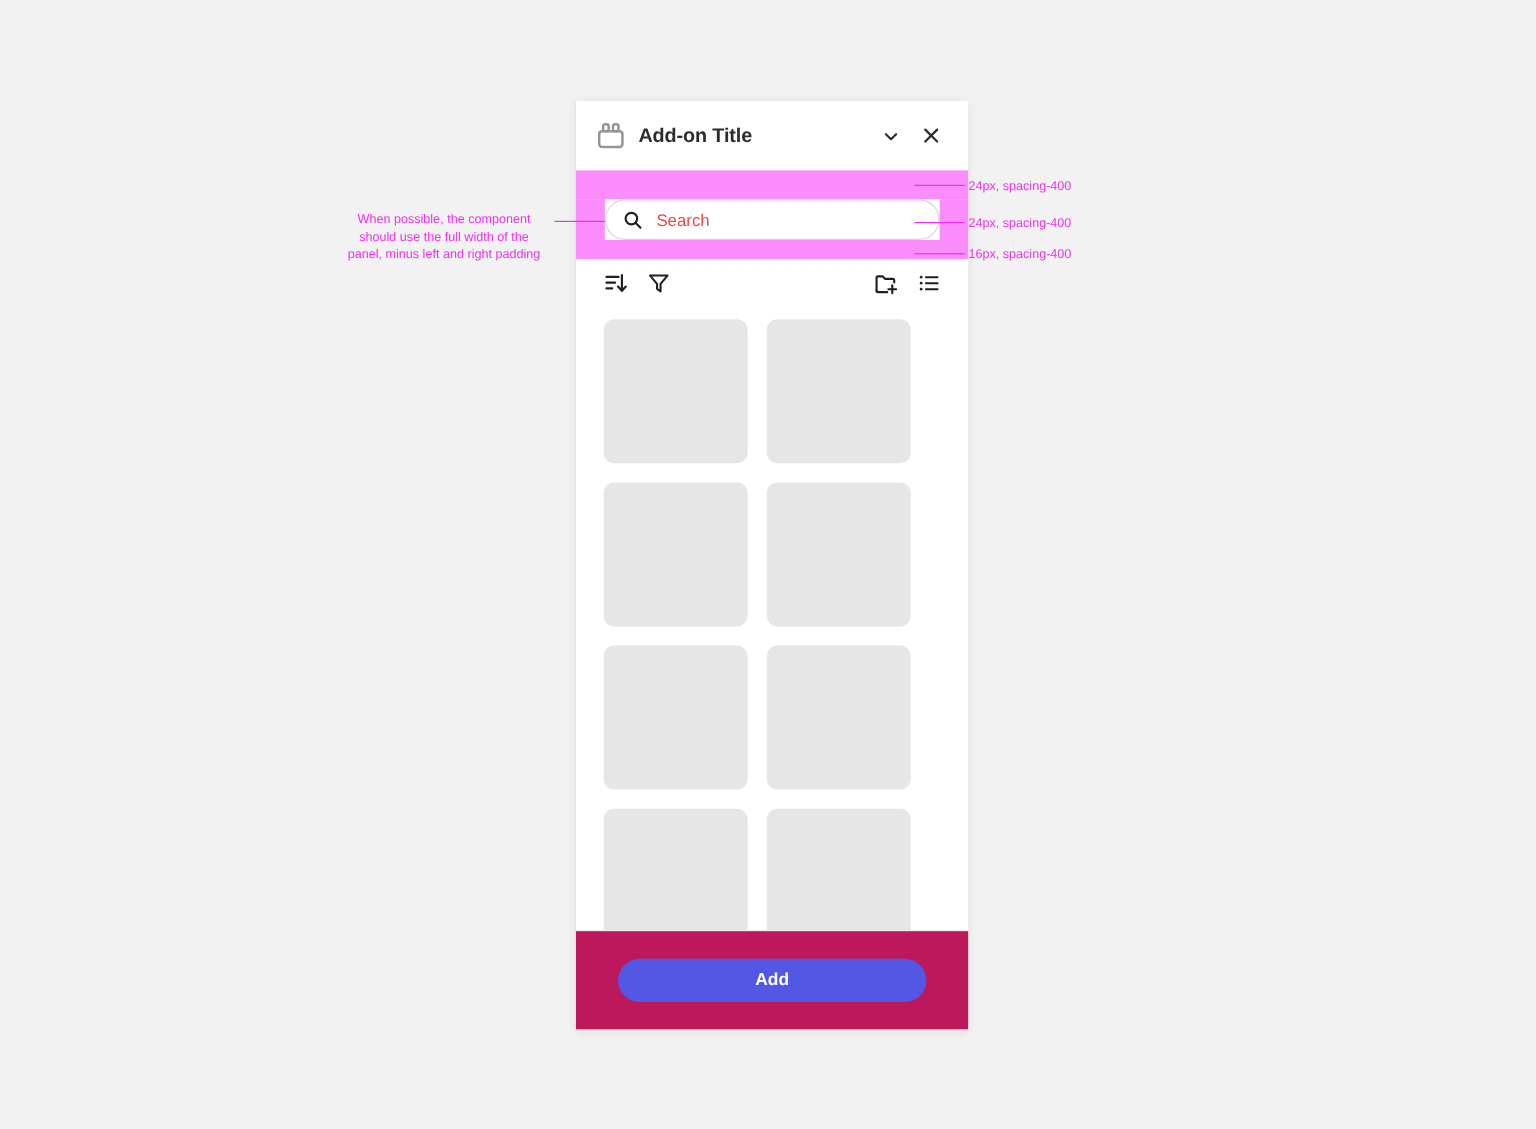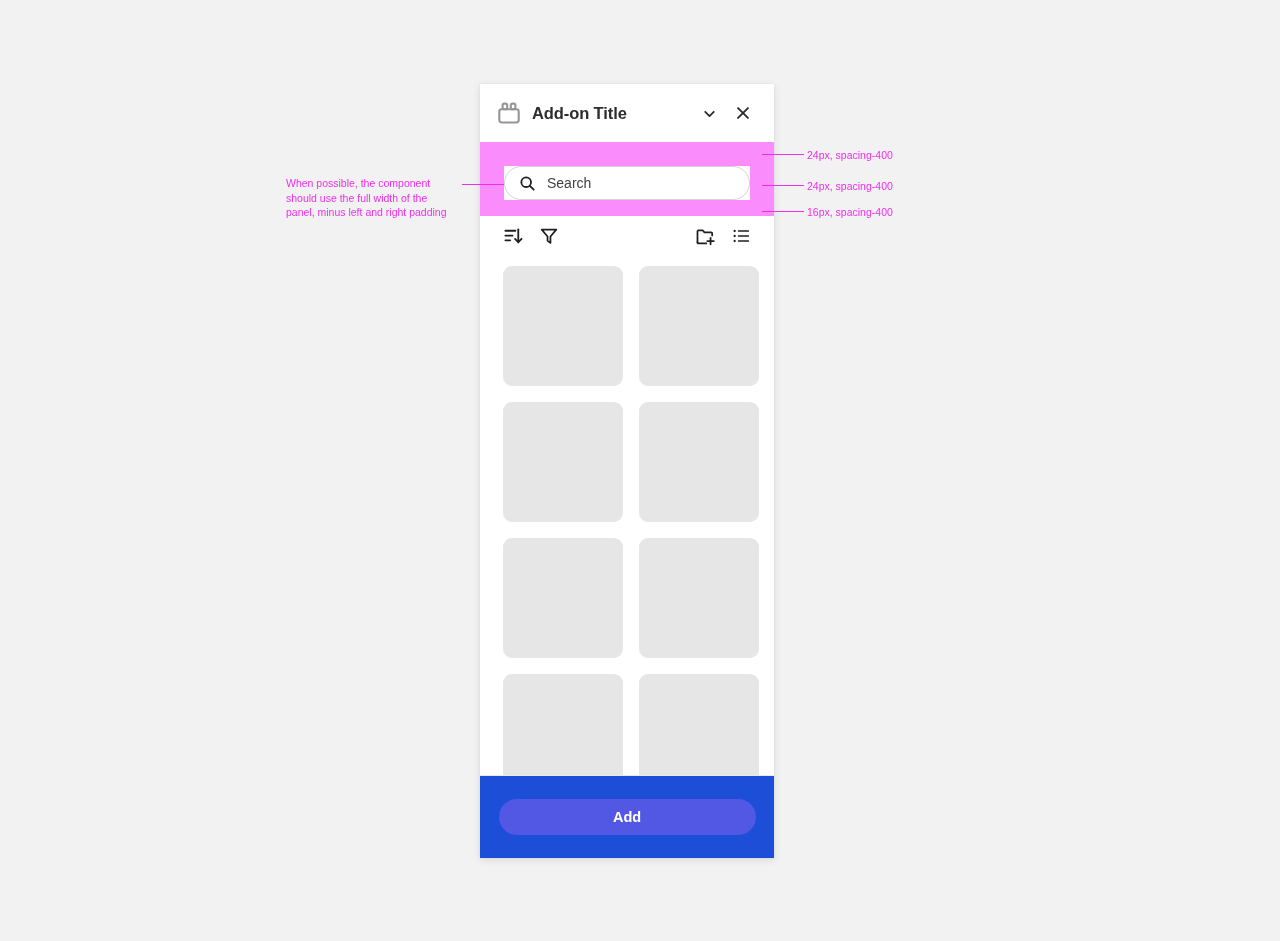--- a/index.html
+++ b/index.html
@@ -13,21 +13,21 @@
     font-family: "Liberation Sans", sans-serif;
     overflow: hidden;
     position: relative;
   }
 
   
   #panel {
     position: absolute;
     left: 480px;
     top: 84px;
-    width: 294px;
+    width: 327px;
     height: 774px;
     background: #ffffff;
     box-shadow: 0 2px 8px rgba(0,0,0,0.10), 0 0 1px rgba(0,0,0,0.12);
     display: flex;
     flex-direction: column;
     overflow: hidden;
   }
 
   
   .panel-header {
@@ -101,21 +101,21 @@
     cursor: text;
   }
   .search-icon {
     width: 17px;
     height: 17px;
     flex: 0 0 17px;
     margin-right: 11px;
   }
   .search-placeholder {
     font-size: 14px;
-    color: #404040;
+    color: #ef4444;
     user-select: none;
   }
 
   
   .toolbar {
     flex: 0 0 40px;
     height: 40px;
     display: flex;
     align-items: center;
     padding: 0 22px;
@@ -158,21 +158,21 @@
   }
 
   
   .panel-footer {
     flex: 0 0 82px;
     height: 82px;
     border-top: 1px solid #eaeaea;
     display: flex;
     align-items: center;
     justify-content: center;
-    background: #1d4ed8;
+    background: #be185d;
   }
   .add-button {
     width: 257px;
     height: 36px;
     border-radius: 18px;
     background: #5258e4;
     color: #ffffff;
     font-size: 14.5px;
     font-weight: bold;
     border: none;
@@ -189,21 +189,21 @@
     font-size: 10.5px;
     font-weight: normal;
     color: #ee2fee;
     line-height: 14.6px;
     white-space: pre-line;
   }
   #anno-left {
     left: 286px;
     top: 176px;
     width: 168px;
-    text-align: left;
+    text-align: center;
   }
   .anno-right {
     white-space: nowrap;
   }
   #anno-r1 { left: 807px; top: 148px; }
   #anno-r2 { left: 807px; top: 179px; }
   #anno-r3 { left: 807px; top: 205px; }
 
   .leader {
     position: absolute;

